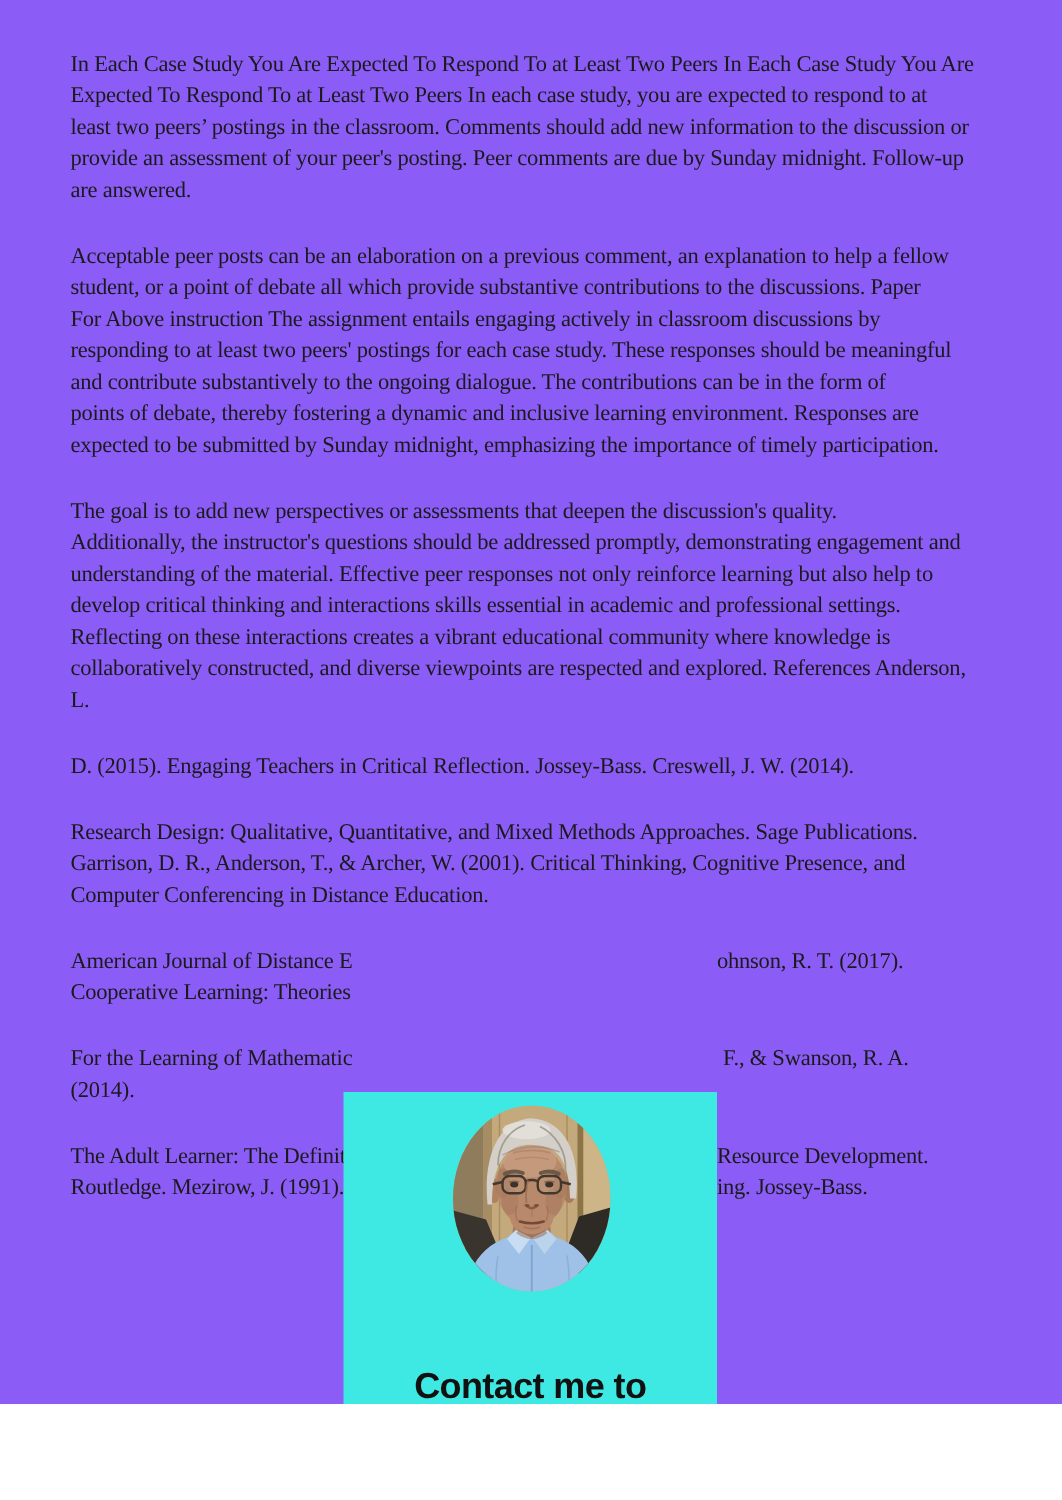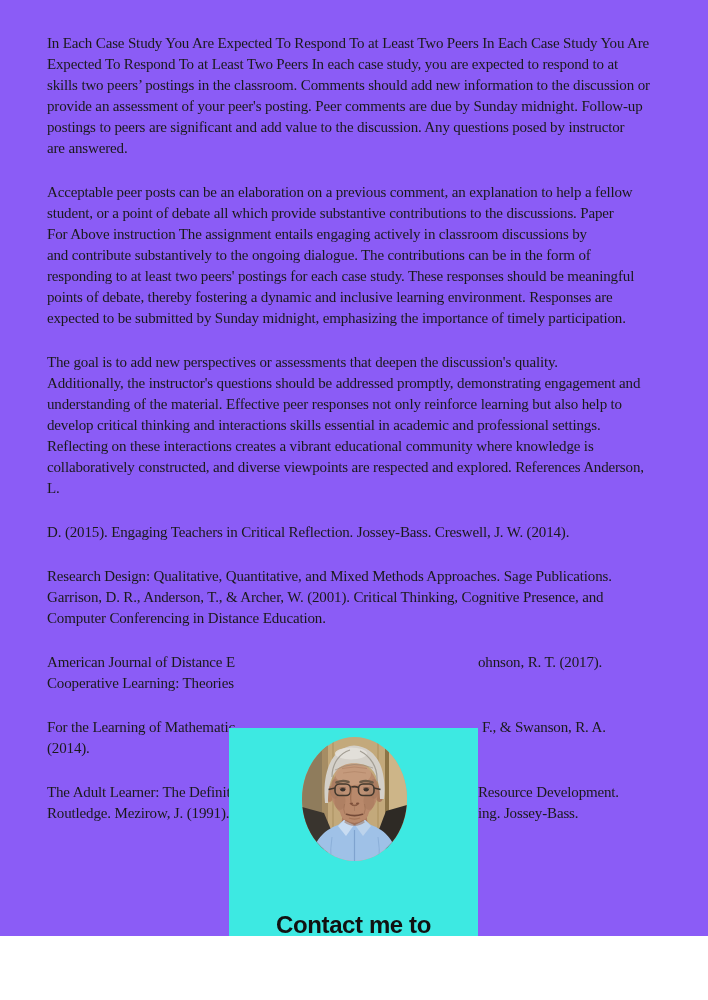--- a/index.html
+++ b/index.html
@@ -23,32 +23,31 @@
 </style>
 </head>
 <body style="background-color: rgb(255, 255, 255);">
 
 <div class="page">
   <div class="content">
 
     <div class="para">
       <div class="line">In Each Case Study You Are Expected To Respond To at Least Two Peers In Each Case Study You Are</div>
       <div class="line">Expected To Respond To at Least Two Peers In each case study, you are expected to respond to at</div>
-      <div class="line">skills two peers’ postings in the classroom. Comments should add new information to the discussion or</div>
+      <div class="line">least two peers’ postings in the classroom. Comments should add new information to the discussion or</div>
       <div class="line">provide an assessment of your peer's posting. Peer comments are due by Sunday midnight. Follow-up</div>
-      <div class="line">postings to peers are significant and add value to the discussion. Any questions posed by instructor</div>
       <div class="line">are answered.</div>
     </div>
 
     <div class="para">
       <div class="line">Acceptable peer posts can be an elaboration on a previous comment, an explanation to help a fellow</div>
       <div class="line">student, or a point of debate all which provide substantive contributions to the discussions. Paper</div>
       <div class="line">For Above instruction The assignment entails engaging actively in classroom discussions by</div>
+      <div class="line">responding to at least two peers' postings for each case study. These responses should be meaningful</div>
       <div class="line">and contribute substantively to the ongoing dialogue. The contributions can be in the form of</div>
-      <div class="line">responding to at least two peers' postings for each case study. These responses should be meaningful</div>
       <div class="line">points of debate, thereby fostering a dynamic and inclusive learning environment. Responses are</div>
       <div class="line">expected to be submitted by Sunday midnight, emphasizing the importance of timely participation.</div>
     </div>
 
     <div class="para">
       <div class="line">The goal is to add new perspectives or assessments that deepen the discussion's quality.</div>
       <div class="line">Additionally, the instructor's questions should be addressed promptly, demonstrating engagement and</div>
       <div class="line">understanding of the material. Effective peer responses not only reinforce learning but also help to</div>
       <div class="line">develop critical thinking and interactions skills essential in academic and professional settings.</div>
       <div class="line">Reflecting on these interactions creates a vibrant educational community where knowledge is</div>

